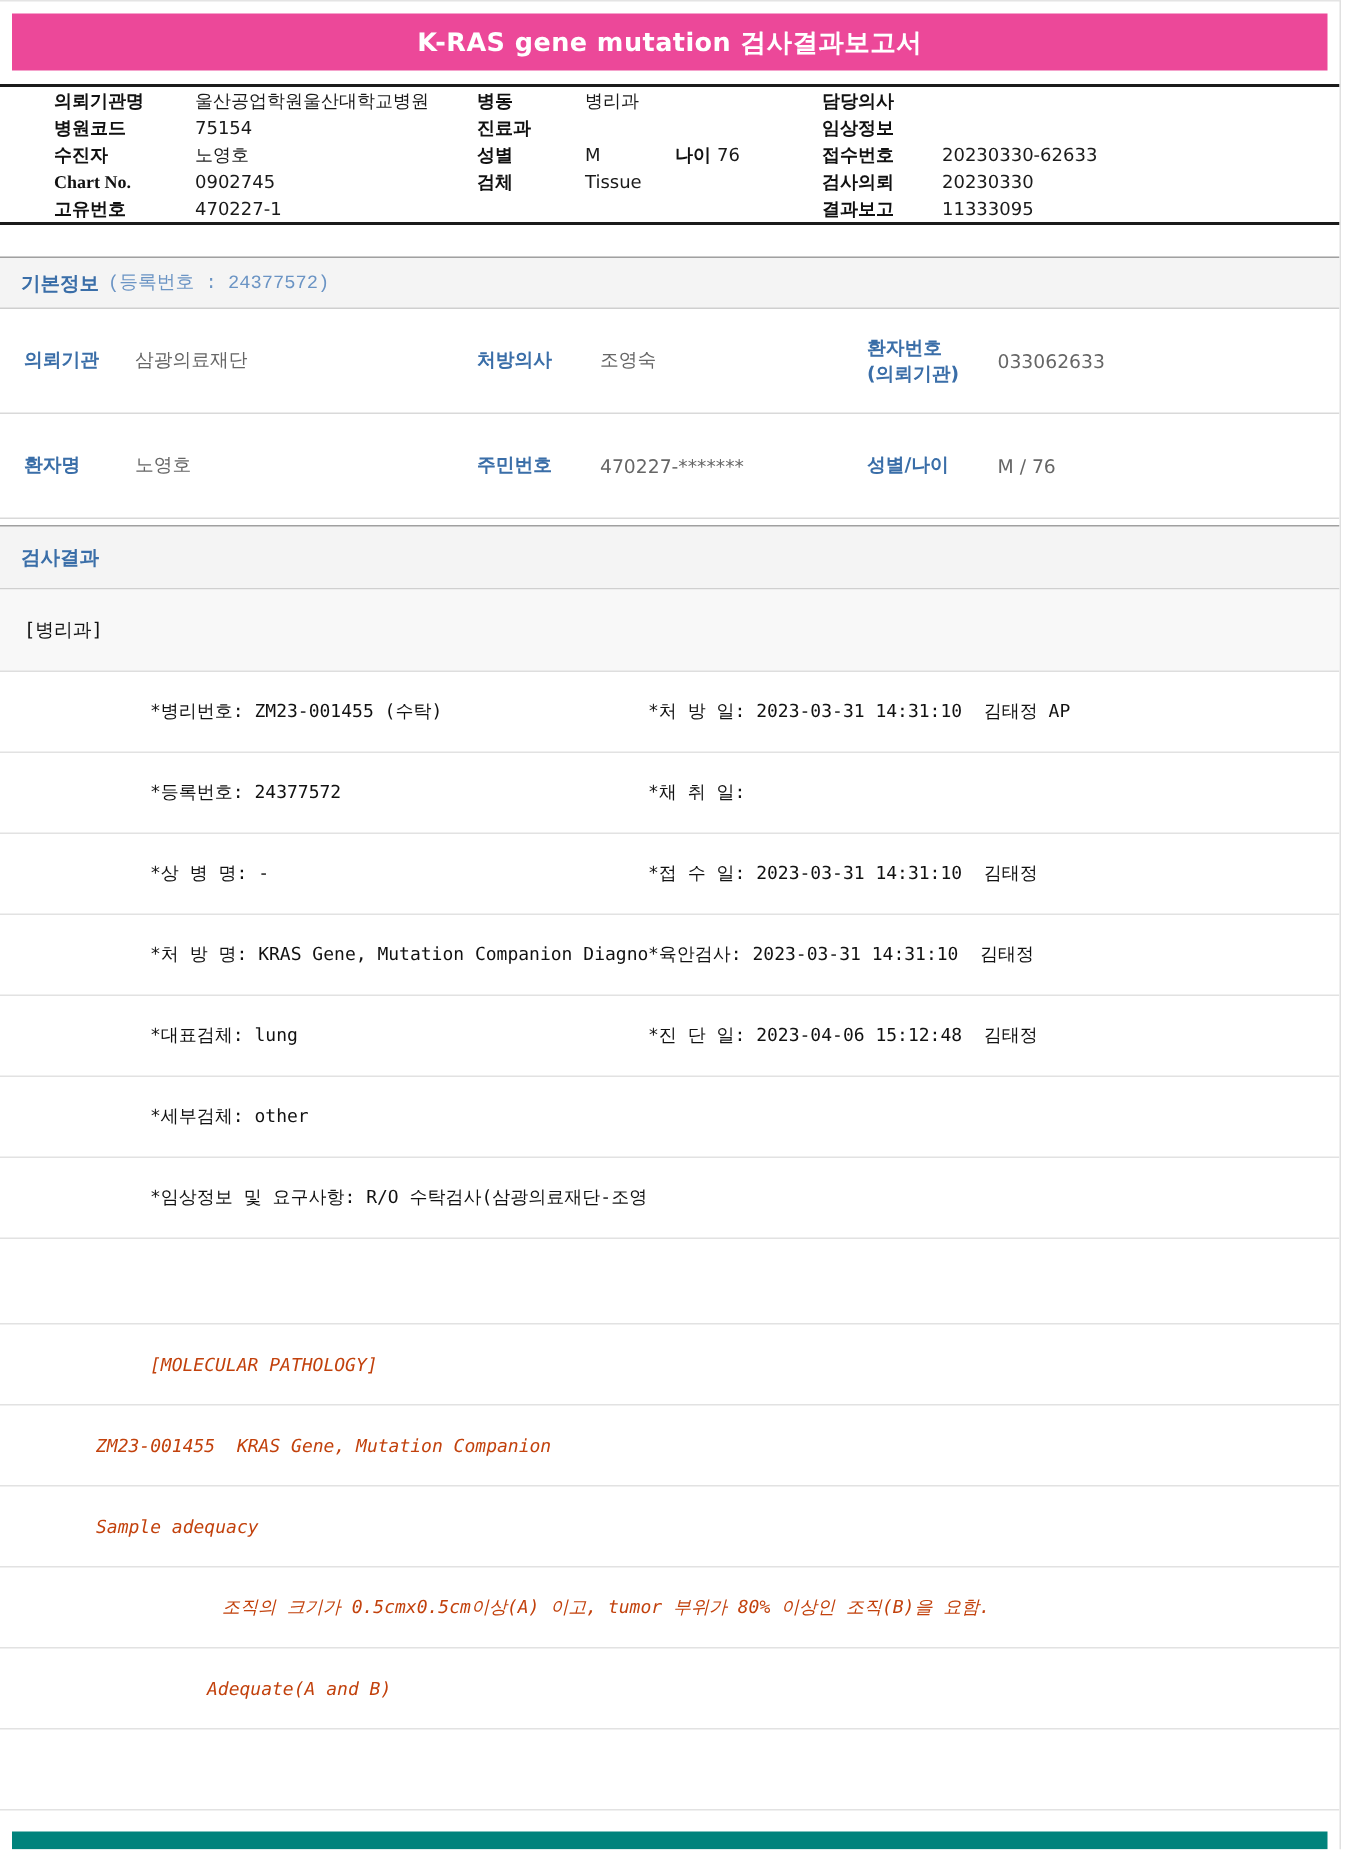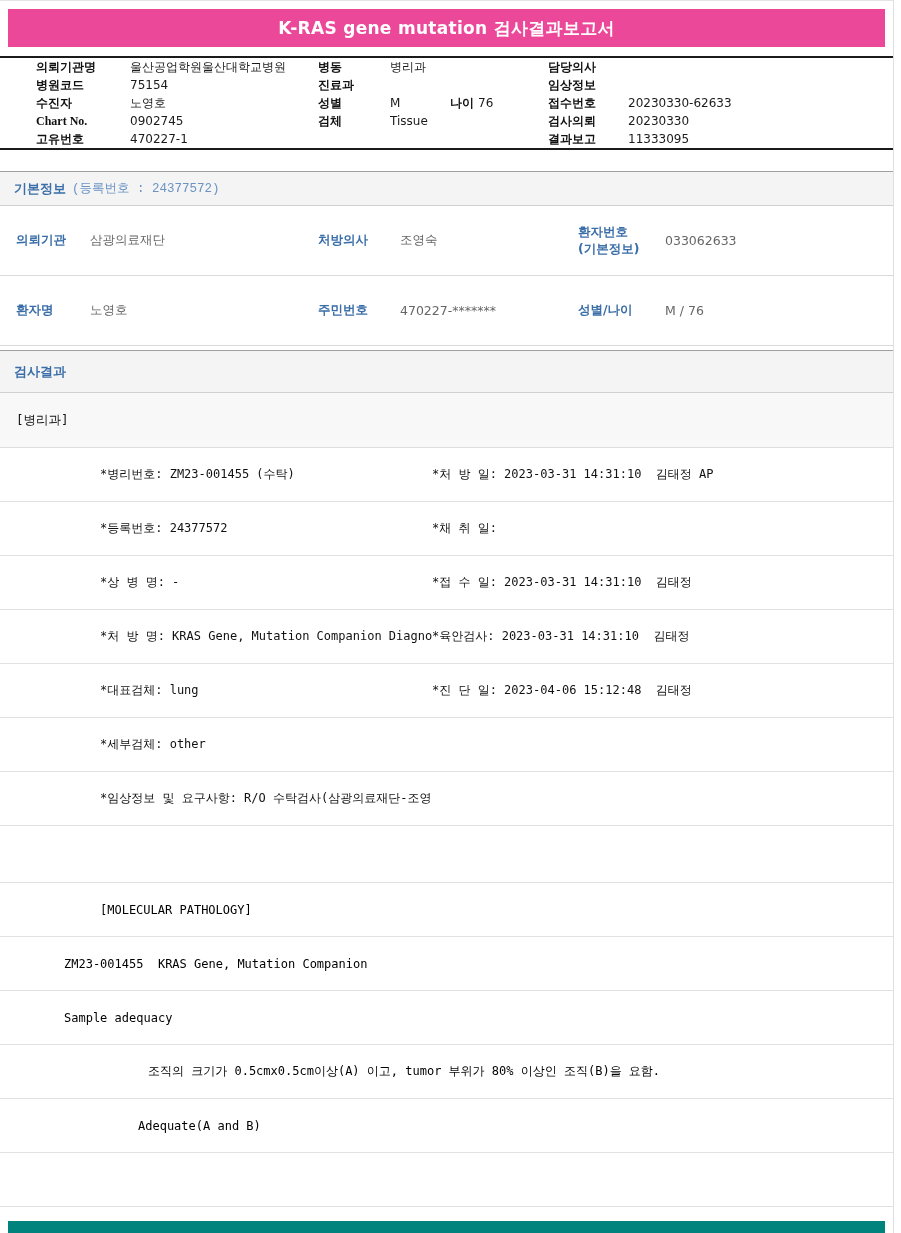--- a/index.html
+++ b/index.html
@@ -113,21 +113,22 @@
   .detail-left { flex: 0 0 432px; padding-left: 100px; overflow: hidden; }
   .detail-right { flex: 1; }
   .spacer-row { height: 57px; border-bottom: 1px solid #e2e2e2; }
   .mono-row {
     display: flex;
     align-items: center;
     height: 54px;
     border-bottom: 1px solid #e2e2e2;
     font-size: 12px;
     white-space: pre;
-    color: #000000;
+    color: #c2410c;
+    font-style: italic;
   }
   .pl100 { padding-left: 100px; }
   .pl124 { padding-left: 64px; }
   .pl138 { padding-left: 138px; }
   .pl148 { padding-left: 148px; }
   .empty-row { height: 54px; border-bottom: 1px solid #e2e2e2; }
   
   .footer-bar {
     position: absolute;
     left: 8px;
@@ -225,21 +226,21 @@
       <div class="info-cell c1">
         <span class="info-lbl">의뢰기관</span>
         <span class="info-val">삼광의료재단</span>
       </div>
       <div class="info-cell c2">
         <span class="info-lbl">처방의사</span>
         <span class="info-val">조영숙</span>
       </div>
       <div class="info-cell c3">
         <span class="info-lbl">환자번호
-(기본정보)</span>
+(의뢰기관)</span>
         <span class="info-val">033062633</span>
       </div>
     </div>
     <div class="info-row">
       <div class="info-cell c1">
         <span class="info-lbl">환자명</span>
         <span class="info-val">노영호</span>
       </div>
       <div class="info-cell c2">
         <span class="info-lbl">주민번호</span>

